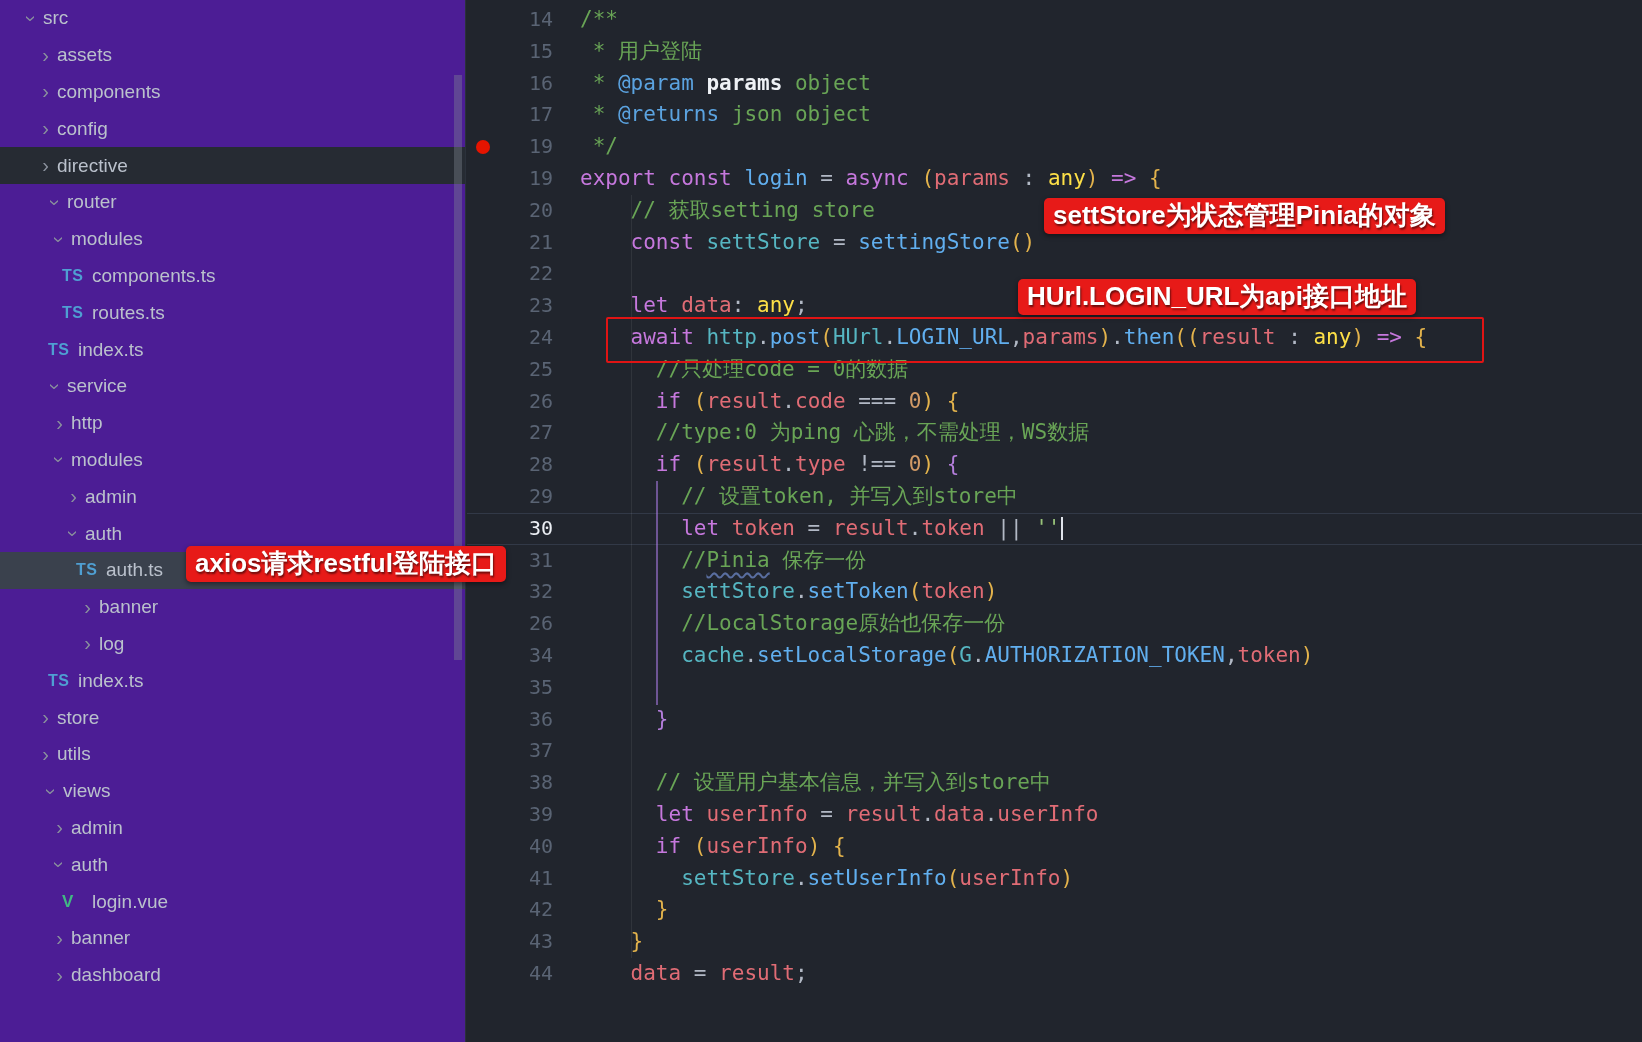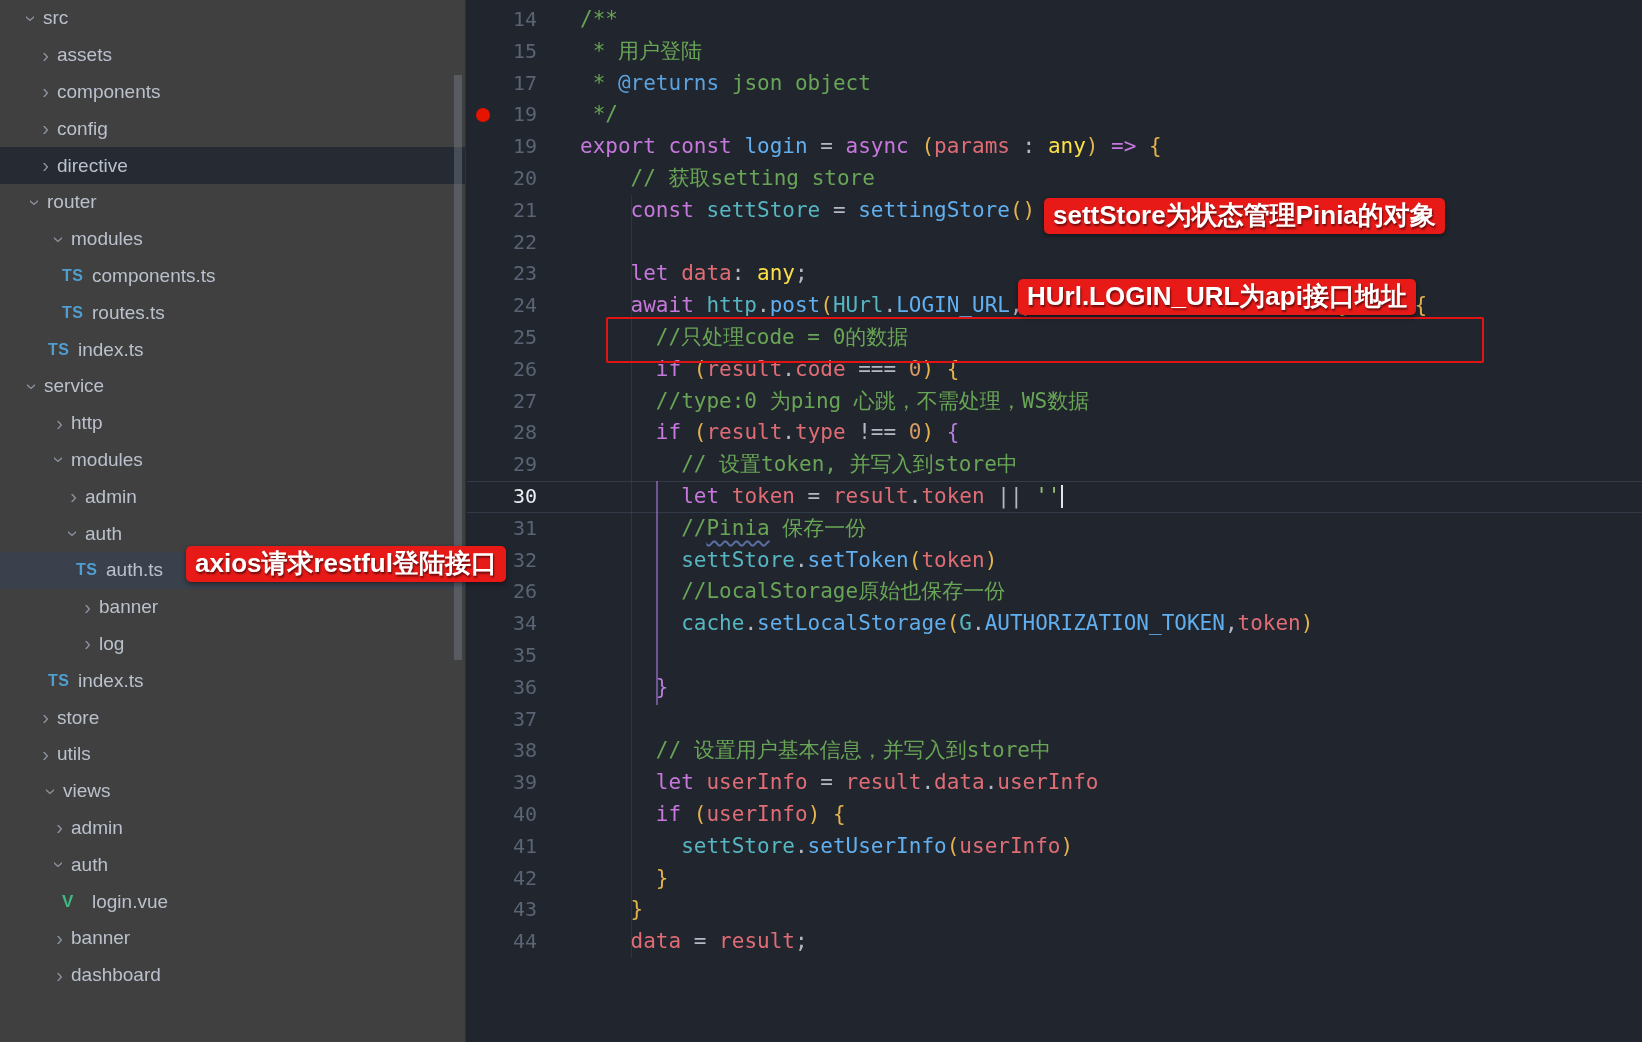--- a/index.html
+++ b/index.html
@@ -5,21 +5,21 @@
   * { box-sizing: border-box; margin: 0; padding: 0; }
   html, body { background: #101216; }
   #app {
     position: relative; width: 1642px; height: 1042px; overflow: hidden;
     background: #21252d; font-family: "Liberation Sans", sans-serif;
   }
 
   
   .sidebar {
     position: absolute; left: 0; top: 0; width: 466px; height: 100%;
-    background: #404040; border-right: 1px solid #2b313b; z-index: 2;
+    background: #4c1d95; border-right: 1px solid #2b313b; z-index: 2;
   }
   .tree-row {
     height: 36.8px; display: flex; align-items: center;
     font-size: 19px; color: #bac1cc; white-space: nowrap; cursor: pointer;
   }
   .tree-row.selected { background: #3a414d; }
   .tree-row.hovered  { background: #262b33; }
   .twisty {
     width: 23px; flex: none; display: flex; justify-content: center; align-items: center;
     color: #8a919d; font-size: 20px;
@@ -36,21 +36,21 @@
   
   .editor {
     position: absolute; left: 467px; top: 0; right: 0; bottom: 0;
     background: #21252d; padding-top: 4px;
   }
   .line {
     display: flex; height: 31.8px; line-height: 31.8px;
     font-family: "DejaVu Sans Mono", monospace; font-size: 21px; white-space: pre;
   }
   .line.active { box-shadow: inset 0 1px 0 #323947, inset 0 -1px 0 #323947; }
-  .gutter { width: 113px; flex: none; position: relative; }
+  .gutter { width: 113px; flex: none; position: relative; padding-left: 16px; }
   .lnum {
     display: block; width: 70px; text-align: right;
     color: #5a6474; font-size: 20px;
   }
   .line.active .lnum { color: #eceff4; }
   .bp {
     position: absolute; left: 9px; top: 50%; margin-top: -7px;
     width: 14px; height: 14px; border-radius: 50%; background: #e51400;
   }
   .code { flex: 1; }
@@ -98,20 +98,21 @@
 </style>
 </head>
 <body>
 
 <div id="app">
 
   <div class="editor">
     <div>
         <div class="line"><div class="gutter"><span class="lnum">14</span></div><div class="code"><span class="tk-com">/**</span></div></div>
         <div class="line"><div class="gutter"><span class="lnum">15</span></div><div class="code"><span class="tk-com"> * 用户登陆</span></div></div>
+        <div class="line"><div class="gutter"><span class="lnum">16</span></div><div class="code"><span class="tk-com"> * </span><span class="tk-tag">@param</span><span class="tk-wht"> params</span><span class="tk-com"> object</span></div></div>
         <div class="line"><div class="gutter"><span class="lnum">17</span></div><div class="code"><span class="tk-com"> * </span><span class="tk-tag">@returns</span><span class="tk-com"> json object</span></div></div>
         <div class="line"><div class="gutter"><div class="bp"></div><span class="lnum">19</span></div><div class="code"><span class="tk-com"> */</span></div></div>
         <div class="line"><div class="gutter"><span class="lnum">19</span></div><div class="code"><span class="tk-kw">export</span><span class="tk-pun"> </span><span class="tk-kw">const</span><span class="tk-pun"> </span><span class="tk-fn">login</span><span class="tk-pun"> = </span><span class="tk-kw">async</span><span class="tk-pun"> </span><span class="tk-brk">(</span><span class="tk-var">params</span><span class="tk-pun"> : </span><span class="tk-type">any</span><span class="tk-brk">)</span><span class="tk-kw"> =&gt; </span><span class="tk-brk">{</span></div></div>
         <div class="line"><div class="gutter"><span class="lnum">20</span></div><div class="code"><span class="tk-pun">    </span><span class="tk-com">// 获取setting store</span></div></div>
         <div class="line"><div class="gutter"><span class="lnum">21</span></div><div class="code"><span class="tk-pun">    </span><span class="tk-kw">const</span><span class="tk-obj"> settStore</span><span class="tk-pun"> = </span><span class="tk-fn">settingStore</span><span class="tk-brk">()</span></div></div>
         <div class="line"><div class="gutter"><span class="lnum">22</span></div><div class="code"></div></div>
         <div class="line"><div class="gutter"><span class="lnum">23</span></div><div class="code"><span class="tk-pun">    </span><span class="tk-kw">let</span><span class="tk-var"> data</span><span class="tk-pun">: </span><span class="tk-type">any</span><span class="tk-pun">;</span></div></div>
         <div class="line"><div class="gutter"><span class="lnum">24</span></div><div class="code"><span class="tk-pun">    </span><span class="tk-kw">await</span><span class="tk-obj"> http</span><span class="tk-pun">.</span><span class="tk-fn">post</span><span class="tk-brk">(</span><span class="tk-obj">HUrl</span><span class="tk-pun">.</span><span class="tk-fn">LOGIN_URL</span><span class="tk-pun">,</span><span class="tk-var">params</span><span class="tk-brk">)</span><span class="tk-pun">.</span><span class="tk-fn">then</span><span class="tk-brk">((</span><span class="tk-var">result</span><span class="tk-pun"> : </span><span class="tk-type">any</span><span class="tk-brk">)</span><span class="tk-kw"> =&gt; </span><span class="tk-brk">{</span></div></div>
         <div class="line"><div class="gutter"><span class="lnum">25</span></div><div class="code"><span class="tk-pun">      </span><span class="tk-com">//只处理code = 0的数据</span></div></div>
         <div class="line"><div class="gutter"><span class="lnum">26</span></div><div class="code"><span class="tk-pun">      </span><span class="tk-kw">if</span><span class="tk-pun"> </span><span class="tk-brk">(</span><span class="tk-var">result</span><span class="tk-pun">.</span><span class="tk-var">code</span><span class="tk-pun"> === </span><span class="tk-num">0</span><span class="tk-brk">)</span><span class="tk-pun"> </span><span class="tk-brk">{</span></div></div>
@@ -154,41 +155,41 @@
           <span class="label">components</span>
         </div>
         <div class="tree-row" style="padding-left: 34px;">
           <span class="twisty">›</span>
           <span class="label">config</span>
         </div>
         <div class="tree-row hovered" style="padding-left: 34px;">
           <span class="twisty">›</span>
           <span class="label">directive</span>
         </div>
-        <div class="tree-row" style="padding-left: 24px;">
+        <div class="tree-row" style="padding-left: 44px;">
           <span class="twisty exp">›</span>
           <span class="label">router</span>
         </div>
         <div class="tree-row" style="padding-left: 48px;">
           <span class="twisty exp">›</span>
           <span class="label">modules</span>
         </div>
         <div class="tree-row" style="padding-left: 62px;">
           <span class="ficon ts">TS</span>
           <span class="label">components.ts</span>
         </div>
         <div class="tree-row" style="padding-left: 62px;">
           <span class="ficon ts">TS</span>
           <span class="label">routes.ts</span>
         </div>
         <div class="tree-row" style="padding-left: 48px;">
           <span class="ficon ts">TS</span>
           <span class="label">index.ts</span>
         </div>
-        <div class="tree-row" style="padding-left: 21px;">
+        <div class="tree-row" style="padding-left: 44px;">
           <span class="twisty exp">›</span>
           <span class="label">service</span>
         </div>
         <div class="tree-row" style="padding-left: 48px;">
           <span class="twisty">›</span>
           <span class="label">http</span>
         </div>
         <div class="tree-row" style="padding-left: 48px;">
           <span class="twisty exp">›</span>
           <span class="label">modules</span>

